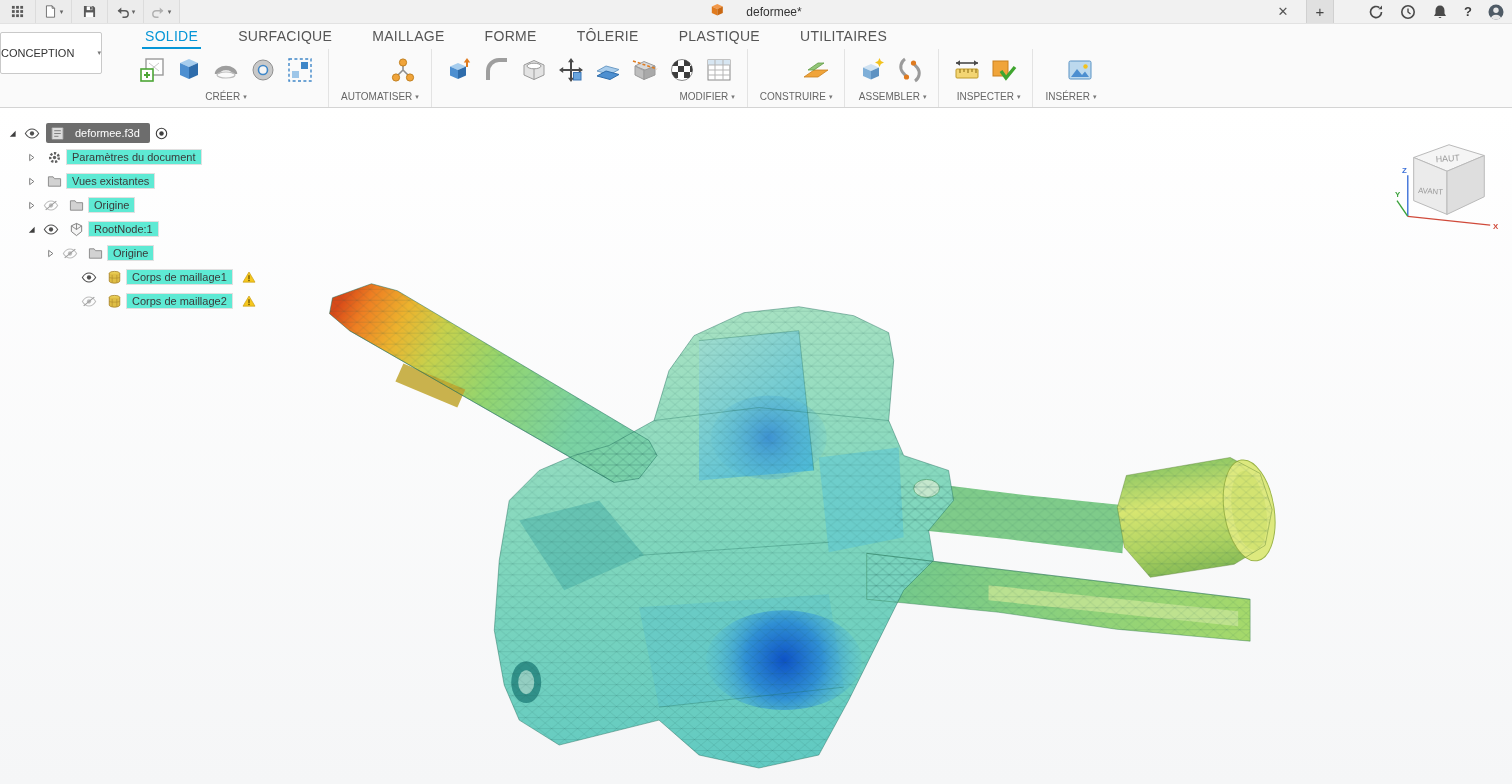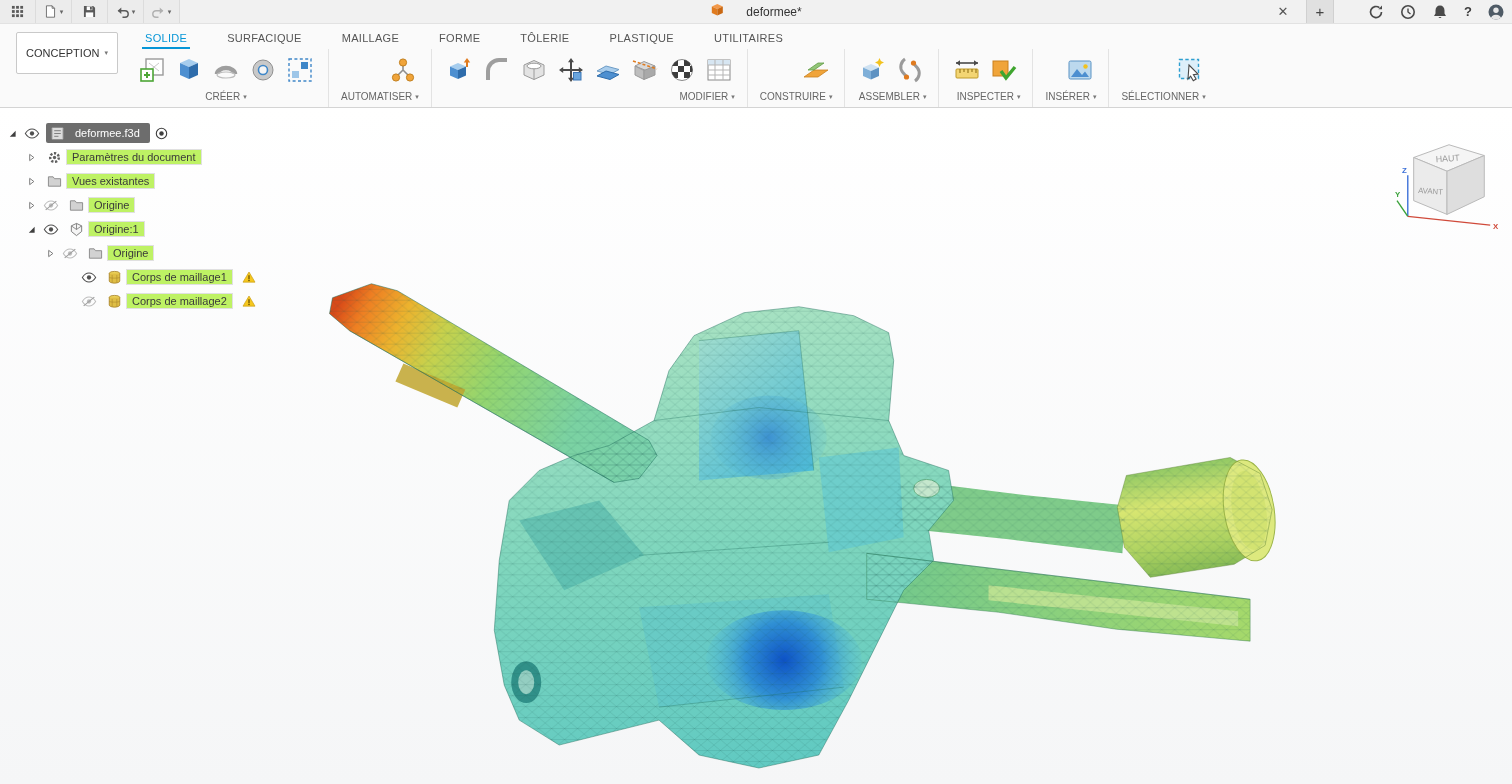--- a/index.html
+++ b/index.html
@@ -23,25 +23,25 @@
            justify-content:center;font-size:15px;color:#444;background:#e0e0e0;
            border-left:1px solid #d0d0d0;border-right:1px solid #d0d0d0;}
   .right-icons{position:absolute;right:8px;top:0;height:100%;display:flex;align-items:center;gap:16px;}
   .right-icons .ric{display:flex;align-items:center;justify-content:center;}
   .right-icons svg{width:16px;height:16px;display:block;}
   .help-glyph{font-size:13px;font-weight:bold;color:#3d3d3d;}
 
   
   .ribbon{position:absolute;top:23px;left:0;right:0;height:84px;background:#fafafa;
           border-bottom:1px solid #d4d4d4;z-index:15;}
-  .workspace{position:absolute;left:16px;top:9px;width:100px;height:40px;background:#fff;
-             border:1px solid #c9c9c9;border-radius:2px;display:flex;align-items:center;justify-content:center;
+  .workspace{position:absolute;left:0;top:9px;width:100px;height:40px;background:#fff;
+             border:1px solid #c9c9c9;border-radius:2px;display:flex;align-items:center;justify-content:space-between;
              gap:5px;font-size:11px;color:#333;}
   .rtabs{position:absolute;left:142px;top:2px;height:24px;display:flex;align-items:flex-end;}
-  .rtab{font-size:11px;color:#555;padding:0 3px 5px;margin-right:34px;letter-spacing:.3px;white-space:nowrap;}
+  .rtab{font-size:14px;color:#555;padding:0 3px 5px;margin-right:34px;letter-spacing:.3px;white-space:nowrap;}
   .rtab.active{color:#0696d7;box-shadow:inset 0 -2px 0 #0696d7;}
   .rgroups{position:absolute;left:124px;top:26px;bottom:0;display:flex;}
   .rgroup{display:flex;flex-direction:column;align-items:center;padding:2px 12px 0;}
   .rgroup + .rgroup{border-left:1px solid #e3e3e3;align-items:flex-end;}
   .gicons{display:flex;align-items:center;gap:5px;height:38px;}
   .ibtn{width:32px;height:32px;display:flex;align-items:center;justify-content:center;border-radius:2px;}
   .ibtn svg{width:26px;height:26px;display:block;}
   .glabel{font-size:10px;color:#666;display:flex;gap:3px;align-items:center;margin-top:2px;white-space:nowrap;}
   .caret{font-size:7px;color:#777;}
 
@@ -62,21 +62,21 @@
   .nav-grip{color:#8a8a8a;font-size:10px;line-height:1;}
   .nav-tree{padding:6px 0 0 2px;}
   .tnode{display:flex;align-items:center;height:24px;font-size:11px;color:#3a3a3a;}
   .texp{width:14px;height:10px;display:inline-flex;align-items:center;margin-right:2px;flex:none;}
   .texp svg{width:9px;height:9px;display:block;}
   .teye{width:18px;height:12px;margin-right:4px;display:inline-flex;align-items:center;flex:none;}
   .teye svg{width:16px;height:11px;display:block;}
   .chip{display:inline-flex;align-items:center;gap:4px;padding:2px 4px;border-radius:2px;}
   .chip .ticon{display:inline-flex;}
   .chip .ticon svg{width:15px;height:15px;display:block;}
-  .tlabel{background:#bef264;border:1px solid #e0e0e0;padding:1px 5px;white-space:nowrap;}
+  .tlabel{background:#5eead4;border:1px solid #e0e0e0;padding:1px 5px;white-space:nowrap;}
   .chip.selected{background:#6d6d6d;text-align:right;}
   .chip.selected .tlabel{background:transparent;border-color:transparent;color:#fff;}
   .tradio{margin-left:5px;display:inline-flex;}
   .tradio svg{width:13px;height:13px;display:block;}
   .twarn{margin-left:5px;display:inline-flex;}
   .twarn svg{width:14px;height:12px;display:block;}
 </style>
 </head>
 <body>
 
@@ -398,34 +398,20 @@
           <div class="ibtn">
             <svg viewBox="0 0 26 26">
               <rect x="2" y="4" width="22" height="18" rx="1.5" fill="#bcd9ee" stroke="#5b93c4"></rect>
               <path d="M4 20l6-8 5 6 3-3.5 4 5.5z" fill="#4d8fd0"></path>
               <circle cx="18.5" cy="9.5" r="2.2" fill="#f2c21e"></circle>
             </svg>
           </div>
         </div>
         <div class="glabel">
           <span>INSÉRER</span>
-          <span class="caret">▾</span>
-        </div>
-      </div>
-      <div class="rgroup">
-        <div class="gicons">
-          <div class="ibtn">
-            <svg viewBox="0 0 26 26">
-              <rect x="2.5" y="2.5" width="19" height="19" fill="#ddeffa" stroke="#2f9fd0" stroke-width="1.4" stroke-dasharray="3.4 2.4"></rect>
-              <path d="M12 8l9 9-4.6.6 2.7 4.4-2.8 1.7-2.7-4.5L11 22z" fill="#fff" stroke="#4a4a4a" stroke-width="1.1"></path>
-            </svg>
-          </div>
-        </div>
-        <div class="glabel">
-          <span>SÉLECTIONNER</span>
           <span class="caret">▾</span>
         </div>
       </div>
     </div>
 </div>
 
 <div class="canvas">
   <svg id="model-svg" viewBox="0 0 1512 677" preserveAspectRatio="xMinYMin meet">
     <defs>
       <linearGradient id="gArm" gradientUnits="userSpaceOnUse" x1="340" y1="195" x2="655" y2="355">
@@ -621,21 +607,21 @@
             <circle cx="9" cy="6" r="2.4" fill="#4f4f4f"></circle>
           </svg>
         </span>
         <span class="chip">
           <span class="ticon">
             <svg viewBox="0 0 16 16">
               <path d="M8 1.5l5.5 2.6v6L8 14.5l-5.5-4.4v-6z" fill="#f5f5f5" stroke="#7a7a7a"></path>
               <path d="M8 1.5V8m0 0 5.5-3.9M8 8 2.5 4.1" fill="none" stroke="#7a7a7a" stroke-width=".9"></path>
             </svg>
           </span>
-          <span class="tlabel">Origine:1</span>
+          <span class="tlabel">RootNode:1</span>
         </span>
       </div>
       <div class="tnode" style="padding-left: 44px;">
         <span class="texp">
           <svg viewBox="0 0 10 10">
             <path d="M3 1.5v7l4.6-3.5z" fill="#fff" stroke="#6f6f6f" stroke-width="1"></path>
           </svg>
         </span>
         <span class="teye">
           <svg viewBox="0 0 18 12">

